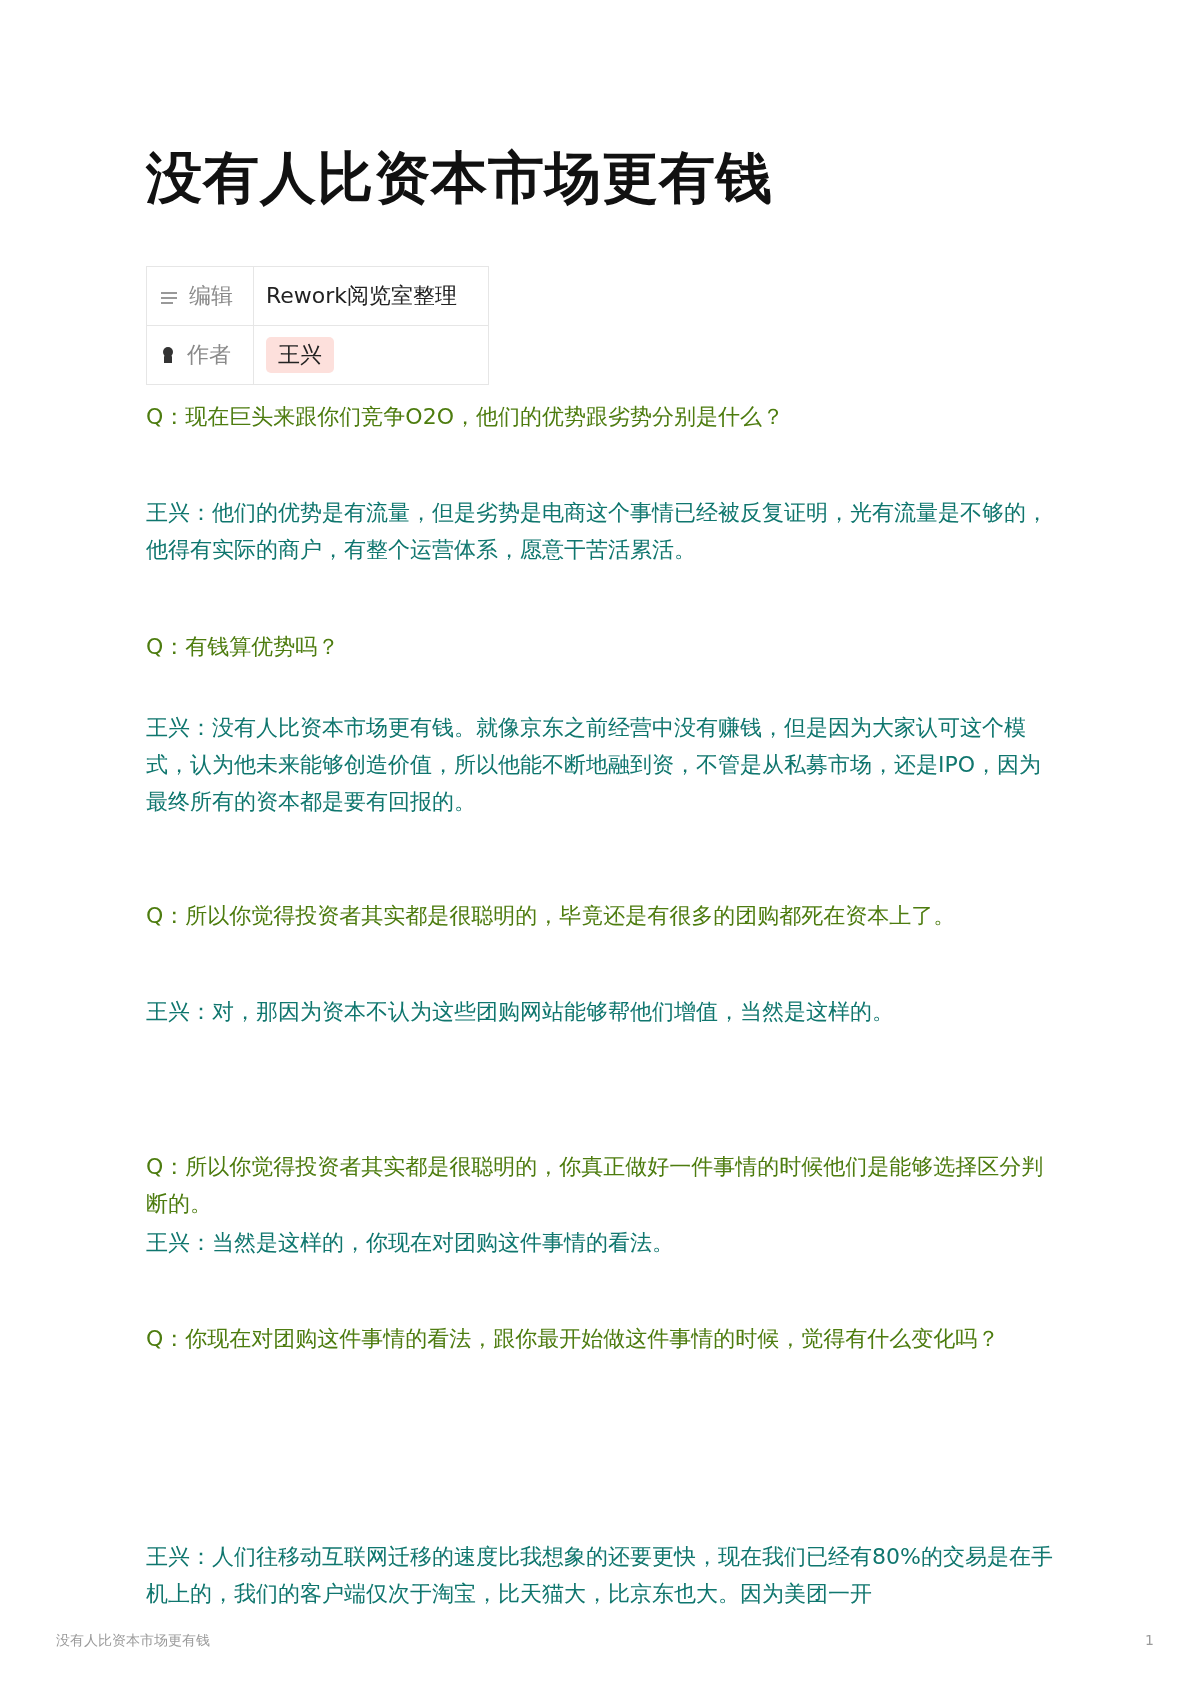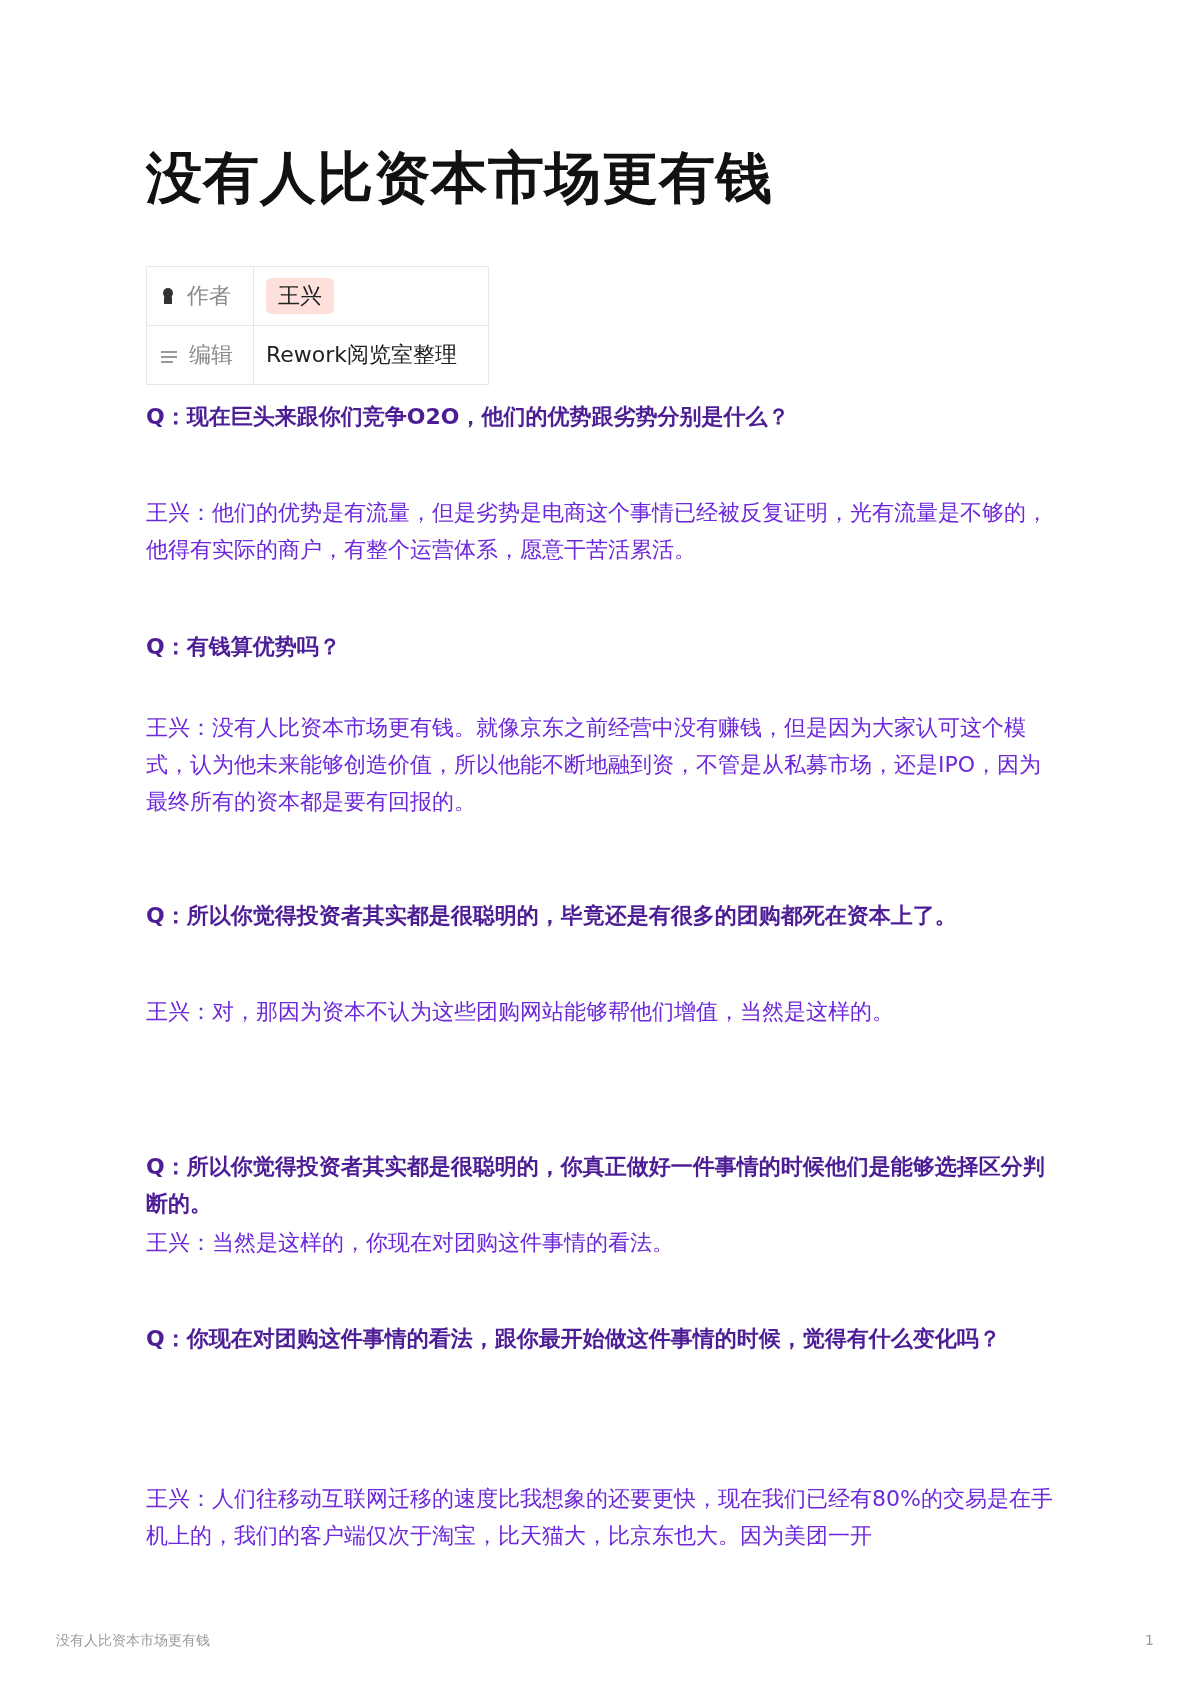--- a/index.html
+++ b/index.html
@@ -26,70 +26,70 @@
   .tag {
     display: inline-block; background: #fde0dc; color: #222;
     border-radius: 5px; padding: 3px 12px; font-size: 22px;
   }
   .ico-person { width: 14px; height: 18px; position: relative; display: inline-block; }
   .ico-person::before { content: ""; position: absolute; left: 2px; top: 1px; width: 10px; height: 10px; border-radius: 50%; background: #333; }
   .ico-person::after { content: ""; position: absolute; left: 3px; top: 9px; width: 8px; height: 8px; background: #333; border-radius: 2px 2px 0 0; }
   .ico-lines { width: 16px; height: 14px; display: inline-block; position: relative; margin-top: 6px; }
   .ico-lines i { position: absolute; left: 0; height: 1.5px; background: #999; }
   .block { position: absolute; left: 0; width: 910px; font-size: 22px; line-height: 37px; }
-  .q { font-weight: bold; color: #4c1d95; }
-  .a { color: #6d28d9; }
+  .q { font-weight: normal; color: #4d7c0f; }
+  .a { color: #0f766e; }
   .footer-title { position: absolute; left: 56px; top: 1632px; font-size: 14px; color: #9a9a9a; }
   .footer-page { position: absolute; right: 46px; top: 1632px; font-size: 14px; color: #9a9a9a; }
 </style>
 </head>
 <body>
 
 <div class="page">
   <div class="title">没有人比资本市场更有钱</div>
 
   <table class="props">
     <tbody>
         <tr>
       <td class="k">
         <div class="in">
-          <span class="ico-person"></span>
-          <span>作者</span>
-        </div>
-      </td>
-      <td class="v">
-        <div class="in">
-          <span class="tag">王兴</span>
-        </div>
-      </td>
-    </tr>
-    <tr>
-      <td class="k">
-        <div class="in">
           <span class="ico-lines">
             <i style="top:0;width:16px"></i>
                 <i style="top:5px;width:16px"></i>
                 <i style="top:10px;width:12px"></i>
           </span>
           <span>编辑</span>
         </div>
       </td>
       <td class="v">
         <div class="in">Rework阅览室整理</div>
+      </td>
+    </tr>
+    <tr>
+      <td class="k">
+        <div class="in">
+          <span class="ico-person"></span>
+          <span>作者</span>
+        </div>
+      </td>
+      <td class="v">
+        <div class="in">
+          <span class="tag">王兴</span>
+        </div>
       </td>
     </tr>
   </tbody>
     </table>
 
   <div class="block q" style="top:398px">Q：现在巨头来跟你们竞争O2O，他们的优势跟劣势分别是什么？</div>
   <div class="block a" style="top:494px">王兴：他们的优势是有流量，但是劣势是电商这个事情已经被反复证明，光有流量是不够的，他得有实际的商户，有整个运营体系，愿意干苦活累活。</div>
   <div class="block q" style="top:628px">Q：有钱算优势吗？</div>
   <div class="block a" style="top:709px">王兴：没有人比资本市场更有钱。就像京东之前经营中没有赚钱，但是因为大家认可这个模式，认为他未来能够创造价值，所以他能不断地融到资，不管是从私募市场，还是IPO，因为最终所有的资本都是要有回报的。</div>
   <div class="block q" style="top:897px">Q：所以你觉得投资者其实都是很聪明的，毕竟还是有很多的团购都死在资本上了。</div>
   <div class="block a" style="top:993px">王兴：对，那因为资本不认为这些团购网站能够帮他们增值，当然是这样的。</div>
   <div class="block q" style="top:1148px">Q：所以你觉得投资者其实都是很聪明的，你真正做好一件事情的时候他们是能够选择区分判断的。</div>
   <div class="block a" style="top:1224px">王兴：当然是这样的，你现在对团购这件事情的看法。</div>
   <div class="block q" style="top:1320px">Q：你现在对团购这件事情的看法，跟你最开始做这件事情的时候，觉得有什么变化吗？</div>
-  <div class="block a" style="top:1480px">王兴：人们往移动互联网迁移的速度比我想象的还要更快，现在我们已经有80%的交易是在手机上的，我们的客户端仅次于淘宝，比天猫大，比京东也大。因为美团一开</div>
+  <div class="block a" style="top:1538px">王兴：人们往移动互联网迁移的速度比我想象的还要更快，现在我们已经有80%的交易是在手机上的，我们的客户端仅次于淘宝，比天猫大，比京东也大。因为美团一开</div>
 </div>
 
 <div class="footer-title">没有人比资本市场更有钱</div>
 <div class="footer-page">1</div>
 
 </body></html>

